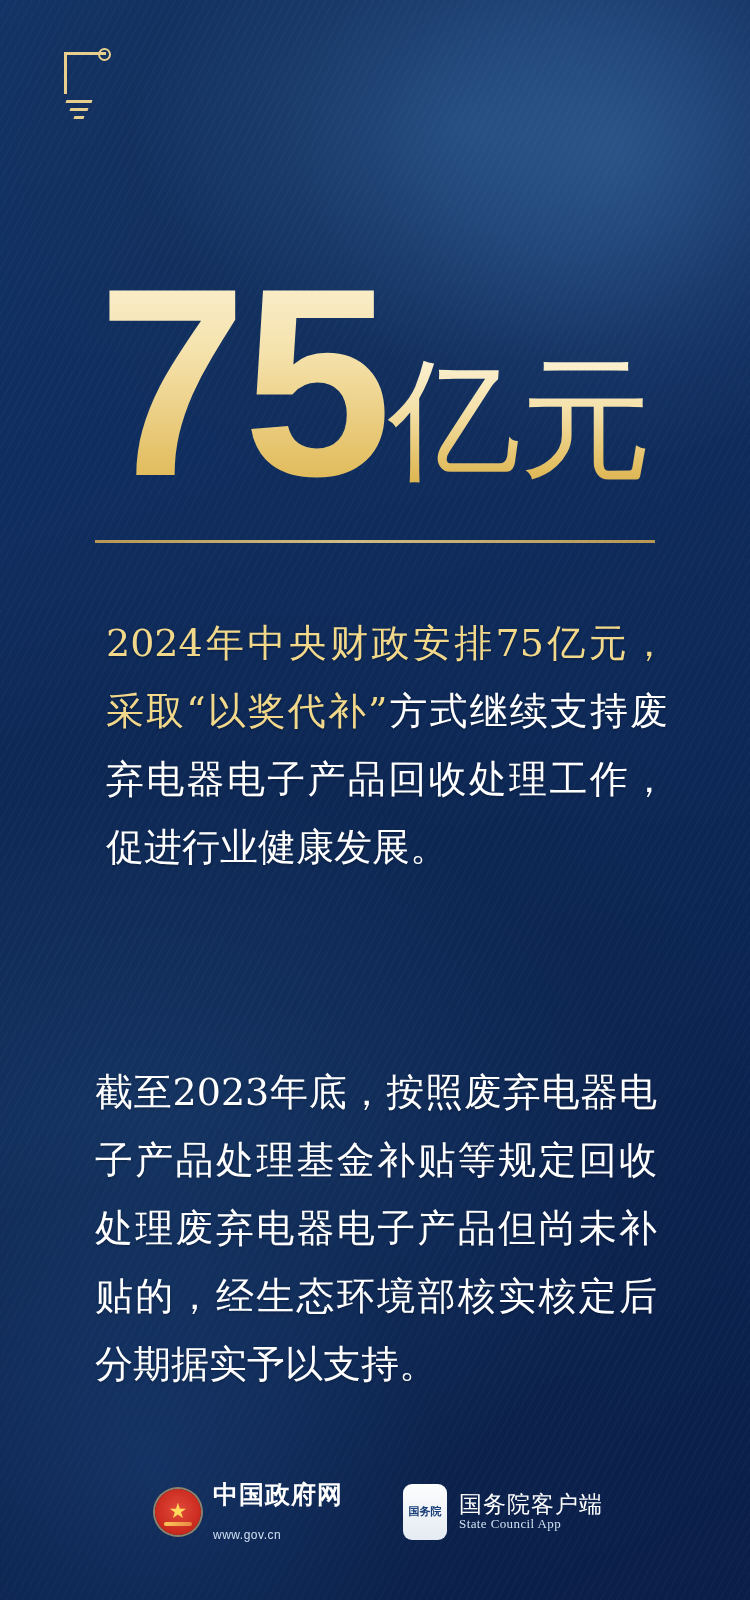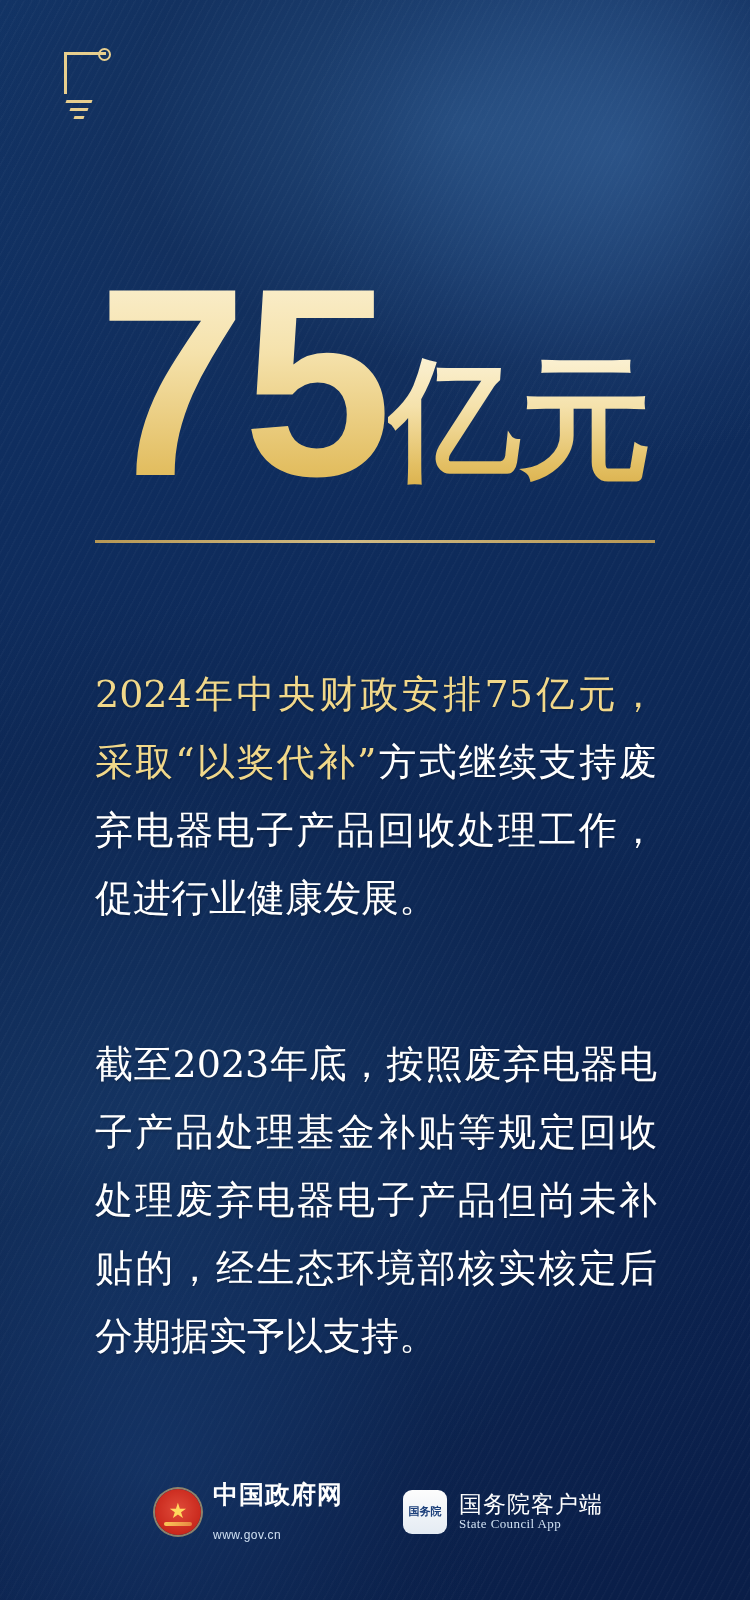--- a/index.html
+++ b/index.html
@@ -81,21 +81,21 @@
     font-family:Liberation Sans, sans-serif;
     font-size:268px; line-height:255px; font-weight:700;
     background:linear-gradient(180deg, #fdf6e0 0%, #f5e2ac 40%, #e3bf63 78%, #d8ad45 100%);
     -webkit-background-clip:text; background-clip:text;
     color:transparent;
     letter-spacing:-4px;
     vertical-align:bottom;
   }
   .bignum .unit {
     font-family:"DejaVu Serif", serif;
-    font-size:132px; font-weight:700;
+    font-size:132px; font-weight:400;
     background:linear-gradient(180deg, #fdf6e0 0%, #f5e2ac 42%, #e3bf63 80%, #d8ad45 100%);
     -webkit-background-clip:text; background-clip:text;
     color:transparent;
     letter-spacing:0px;
     vertical-align:baseline;
     margin-left:0;
   }
   .rule {
     position:absolute; top:540px; left:95px;
     width:560px; height:3px;
@@ -105,22 +105,22 @@
 
   
   .para {
     position:absolute; left:95px; width:562px;
     font-family:"DejaVu Serif", serif;
     font-size:38px; line-height:68px;
     color:#ffffff;
     text-align:justify;
     text-shadow:0 1px 3px rgba(0,0,0,0.3);
   }
-  .para.p1 { top:660px; }
-  .para.p2 { top:1030px; }
+  .para.p1 { top:609px;margin-left:11px; }
+  .para.p2 { top:1058px; }
   .hl { color:#f1d88a; }
 
   
   .footer {
     position:absolute; bottom:58px; left:0; width:750px;
     display:flex; align-items:center; justify-content:center; gap:52px;
   }
   .logo-block { display:flex; align-items:center; gap:12px;padding-left:8px; }
   .emblem {
     width:46px; height:46px; border-radius:50%;
@@ -141,21 +141,21 @@
   .logo-text { display:flex; flex-direction:column; line-height:1.1; }
   .logo-text .cn {
     font-size:25px; font-weight:700; color:#ffffff; letter-spacing:1px;
     font-family:"DejaVu Sans", sans-serif;
   }
   .logo-text .en {
     font-size:12px; color:#cfe0f2; letter-spacing:0.5px; margin-top:20px;
     font-family:"Liberation Sans", sans-serif;
   }
   .app-badge {
-    width:44px; height:44px; border-radius:9px;
+    width:44px; height:56px; border-radius:9px;
     background:linear-gradient(180deg,#fdfdfd,#e4ebf3);
     display:flex; align-items:center; justify-content:center;
     flex:0 0 auto;
   }
   .app-badge span {
     font-size:11px; font-weight:700; color:#1b3f7a; line-height:12px;
     text-align:center; letter-spacing:0px;
     font-family:"DejaVu Sans", sans-serif;
   }
   .app-text .cn2 {

